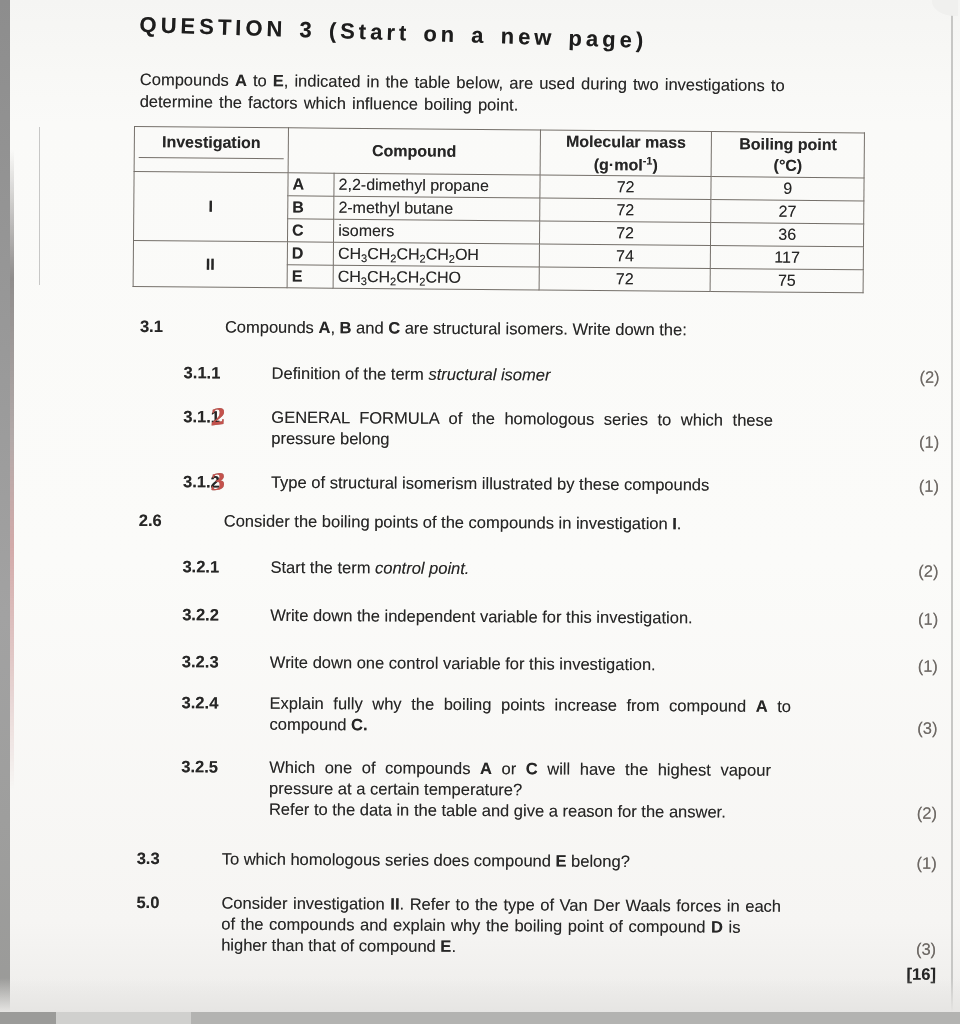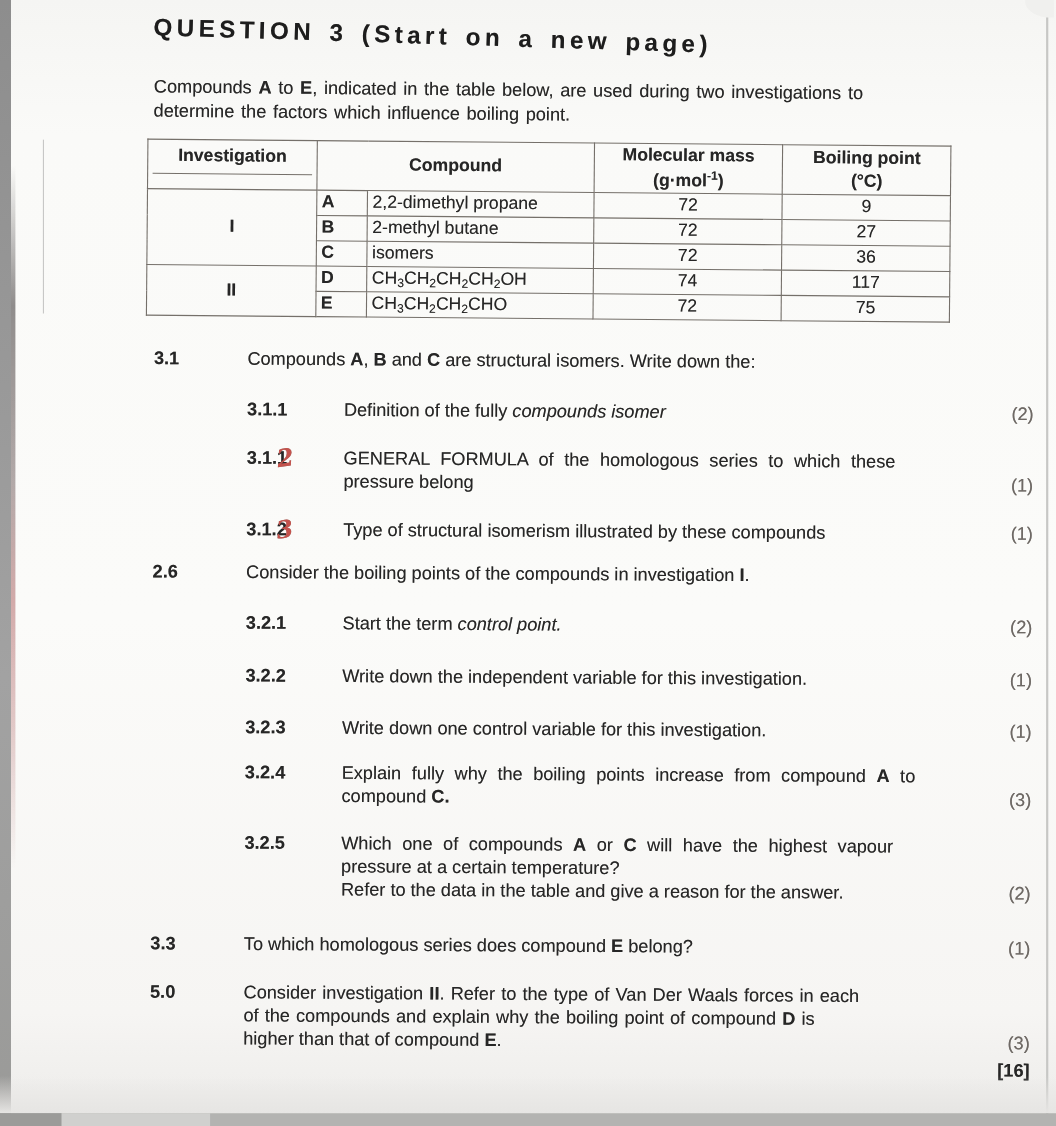--- a/index.html
+++ b/index.html
@@ -46,21 +46,21 @@
   td.cname{width:205px;padding-left:12px;}
   td.num{width:176px;text-align:center;}
   td.num2{width:157px;text-align:center;}
   th.h-mass{width:176px;}
   th.h-bp{width:157px;}
   
   .questions{margin-top:29px;transform:rotate(.35deg);transform-origin:left top;
     font-size:16.5px;line-height:21px;}
   .q-row{display:flex;align-items:flex-start;}
   .q-num{flex:0 0 85px;font-weight:bold;}
-  .lvl2 .q-num{margin-left:85px;flex:0 0 88px;}
+  .lvl2 .q-num{margin-left:44px;flex:0 0 88px;}
   .q-text{flex:1;padding-right:16px;}
   .q-marks{flex:0 0 38px;text-align:right;align-self:flex-end;color:#6e6965;}
   .red-hand{color:#c4524c;font-size:22px;line-height:10px;font-family:"DejaVu Serif",serif;
     font-style:italic;display:inline-block;transform:rotate(-8deg) translateY(2px);margin-left:-10px;}
   .total-wrap{display:flex;}
   .total-wrap .spacer{flex:1;}
   .total-val{flex:0 0 54px;text-align:right;font-weight:bold;}
 </style>
 </head>
 <body>
@@ -131,21 +131,21 @@
   <div class="questions">
 
     <div class="q-row lvl1" style="margin-top:0">
       <span class="q-num"><span>3.1</span></span>
       <div class="q-text"><span>Compounds </span><span class="b">A</span><span>, </span><span class="b">B</span><span> and </span><span class="b">C</span><span> are structural isomers. Write down the:</span></div>
       <span class="q-marks"></span>
     </div>
 
     <div class="q-row lvl2" style="margin-top:25px">
       <span class="q-num"><span>3.1.1</span></span>
-      <div class="q-text"><span>Definition of the fully </span><span class="i">compounds isomer</span></div>
+      <div class="q-text"><span>Definition of the term </span><span class="i">structural isomer</span></div>
       <span class="q-marks">(2)</span>
     </div>
 
     <div class="q-row lvl2" style="margin-top:23px">
       <span class="q-num"><span>3.1.1</span><span class="red-hand">2</span></span>
       <div class="q-text"><span class="w">GENERAL FORMULA of the homologous series to which these</span><br><span>pressure belong</span></div>
       <span class="q-marks">(1)</span>
     </div>
 
     <div class="q-row lvl2" style="margin-top:23px">

